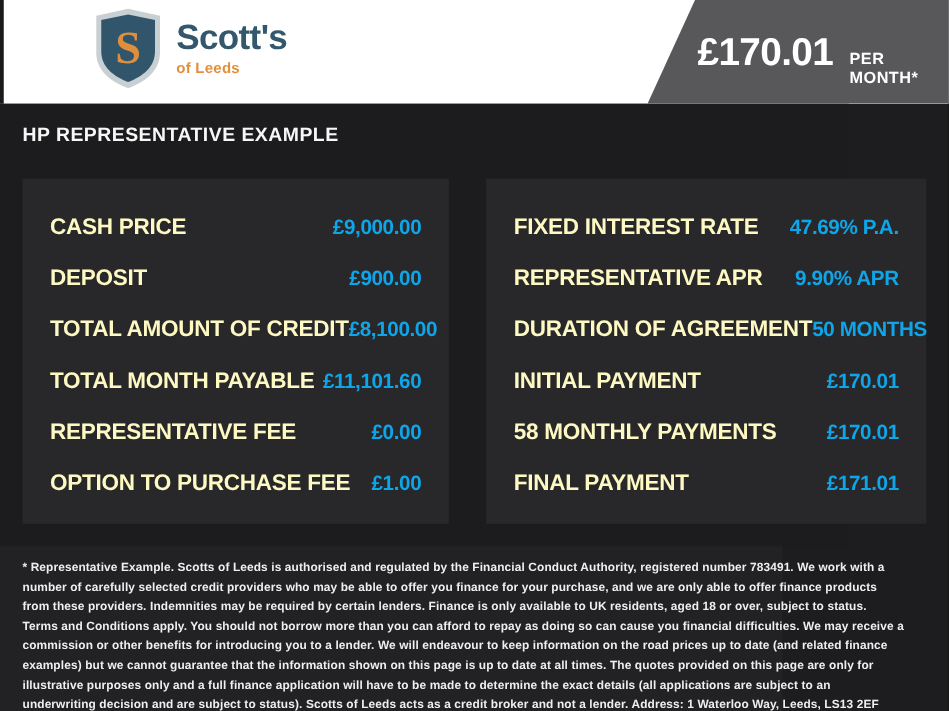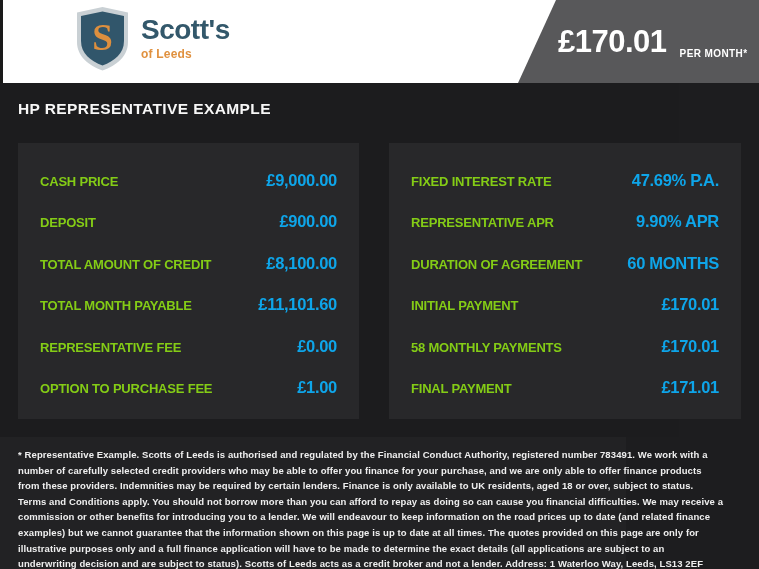--- a/index.html
+++ b/index.html
@@ -62,21 +62,21 @@
     align-items: center;
     padding-left: 48px;
   }
   .price-amount {
     font-size: 31px;
     font-weight: bold;
     color: #ffffff;
     letter-spacing: -0.5px;
   }
   .price-period {
-    font-size: 10px;
+    font-size: 13px;
     font-weight: bold;
     color: #ffffff;
     margin-left: 13px;
     margin-top: 24px;
     letter-spacing: 0.4px;
   }
 
   
   .finance-section {
     position: absolute;
@@ -105,23 +105,23 @@
   }
   .panel-left  { left: 18px;  width: 341px; }
   .panel-right { left: 389px; width: 352px; }
 
   .finance-row {
     display: flex;
     justify-content: space-between;
     align-items: baseline;
   }
   .row-label {
-    font-size: 13px;
-    font-weight: bold;
-    color: #84cc16;
+    font-size: 18px;
+    font-weight: bold;
+    color: #fef9c3;
     letter-spacing: -0.2px;
     white-space: nowrap;
   }
   .row-value {
     font-size: 16.5px;
     font-weight: bold;
     color: #0ea5e9;
     letter-spacing: -0.3px;
     white-space: nowrap;
   }
@@ -204,21 +204,21 @@
       <div class="finance-row">
         <span class="row-label">FIXED INTEREST RATE</span>
         <span class="row-value">47.69% P.A.</span>
       </div>
       <div class="finance-row">
         <span class="row-label">REPRESENTATIVE APR</span>
         <span class="row-value">9.90% APR</span>
       </div>
       <div class="finance-row">
         <span class="row-label">DURATION OF AGREEMENT</span>
-        <span class="row-value">60 MONTHS</span>
+        <span class="row-value">50 MONTHS</span>
       </div>
       <div class="finance-row">
         <span class="row-label">INITIAL PAYMENT</span>
         <span class="row-value">£170.01</span>
       </div>
       <div class="finance-row">
         <span class="row-label">58 MONTHLY PAYMENTS</span>
         <span class="row-value">£170.01</span>
       </div>
       <div class="finance-row">

